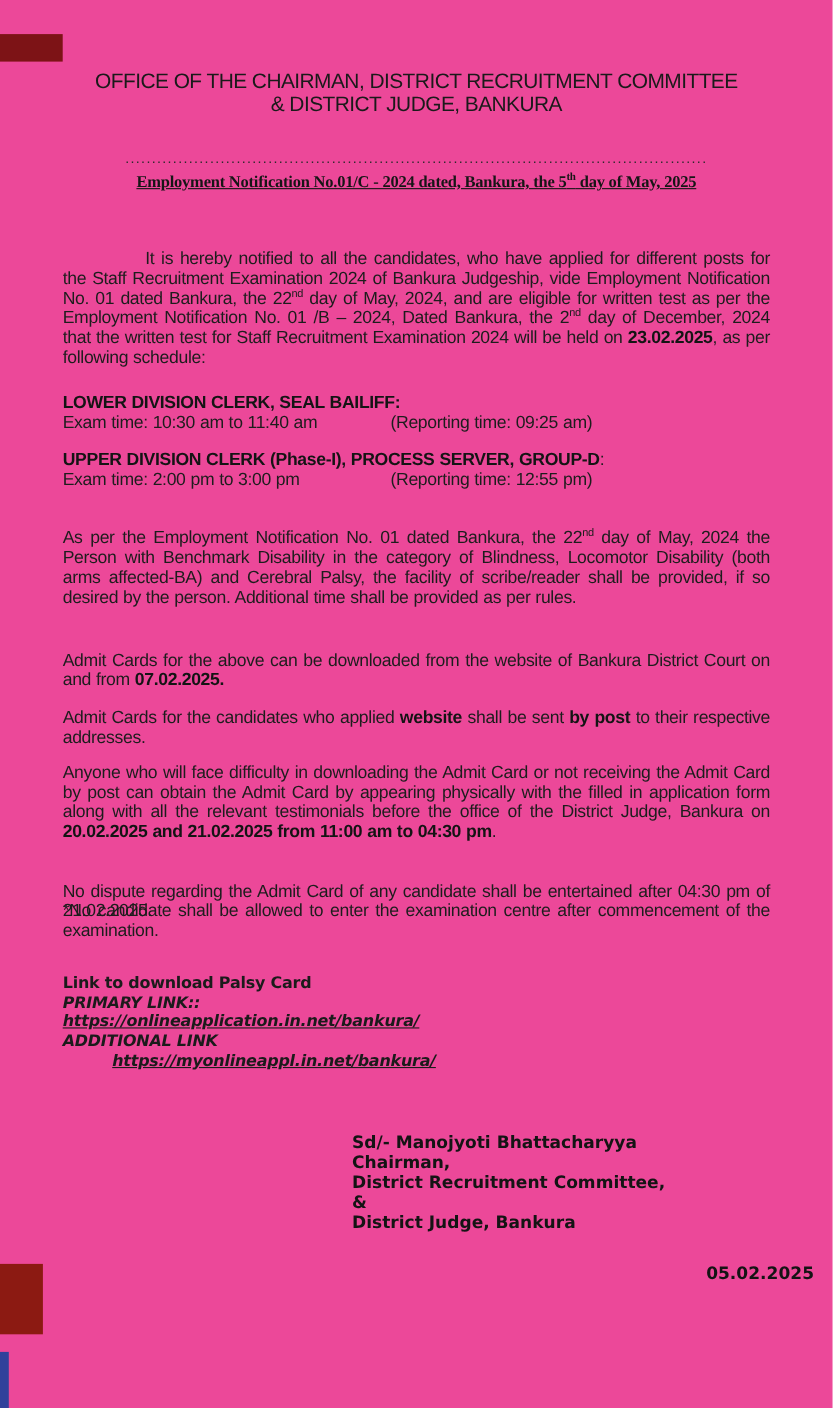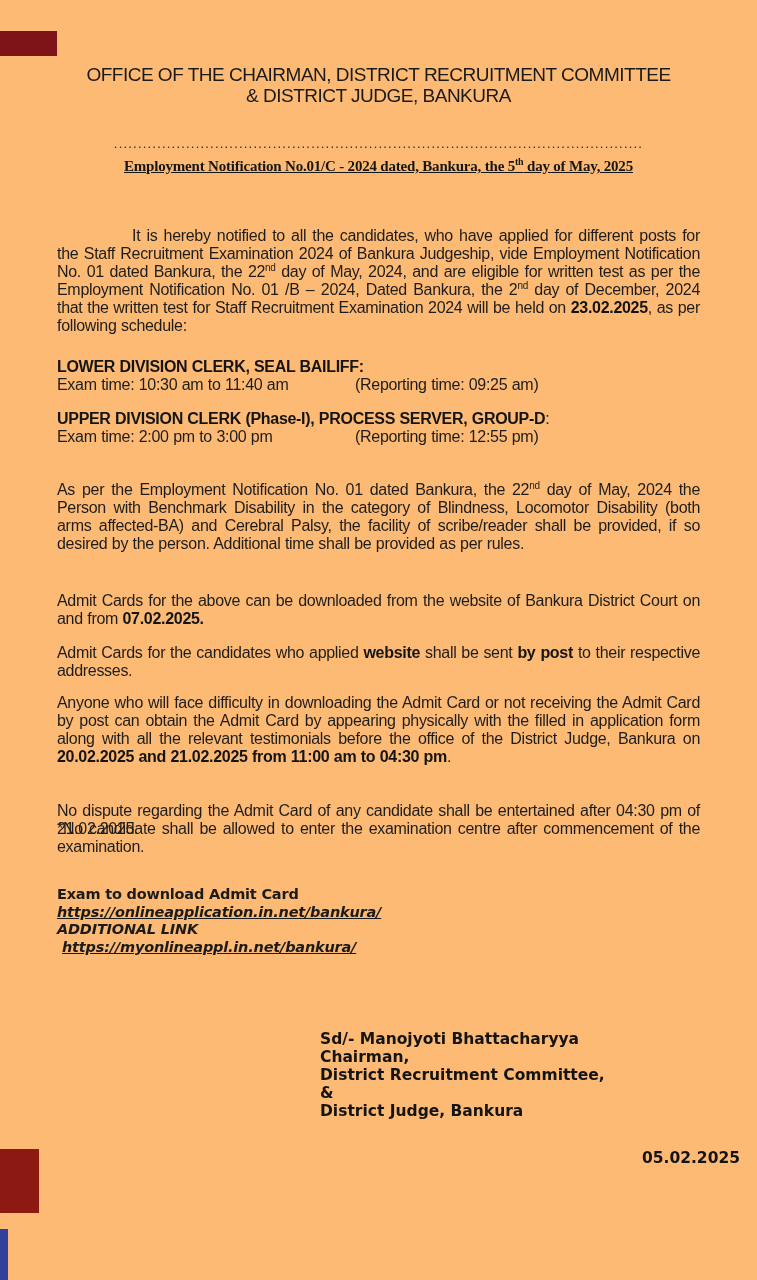--- a/index.html
+++ b/index.html
@@ -1,20 +1,20 @@
 <!DOCTYPE html>
 <html><head>
 <meta charset="utf-8">
 <style>
   html, body { margin: 0; padding: 0; background: #ffffff; }
   .page {
     position: relative;
     width: 757px;
     height: 1280px;
-    background: #fdba74;
+    background: #ec4899;
     overflow: hidden;
     font-family: "Liberation Sans", "DejaVu Sans", sans-serif;
     color: #1d1d1d;
   }
   .abs { position: absolute; left: 57px; width: 643px; }
 
   
   .artifact { position: absolute; }
   .artifact-top    { left: 0; top: 31px;   width: 57px; height: 25px; background: #7d1316; }
   .artifact-bottom { left: 0; top: 1149px; width: 39px; height: 64px; background: #8c1a12; }
@@ -75,21 +75,21 @@
     top: 886px;
     font-family: "DejaVu Sans", "Liberation Sans", sans-serif;
     font-size: 14.5px;
     line-height: 17.7px;
     letter-spacing: -0.2px;
     color: #1b1b1b;
     font-weight: bold;
   }
   .links-block .bi { font-style: italic; }
   .links-block a { color: #1b1b1b; text-decoration: underline; }
-  .url2-pad { padding-left: 5px; }
+  .url2-pad { padding-left: 5px; margin-left: 40px; }
 
   .sig-block {
     left: 320px; width: 420px; top: 1030px;
     font-family: "DejaVu Sans", "Liberation Sans", sans-serif;
     font-weight: bold;
     font-size: 15.5px;
     line-height: 18px;
     color: #141414;
     position: absolute;
   }
@@ -141,21 +141,22 @@
 
   <p class="abs body-text just p-offline"><span>Admit Cards for the candidates who applied </span><b>website</b><span> shall be sent </span><b>by post</b><span> to their respective addresses.</span></p>
 
   <p class="abs body-text just p-anyone"><span>Anyone who will face difficulty in downloading the Admit Card or not receiving the Admit Card by post can obtain the Admit Card by appearing physically with the filled in application form along with all the relevant testimonials before the office of the District Judge, Bankura on </span><b>20.02.2025 and 21.02.2025 from 11:00 am to 04:30 pm</b><span>.</span></p>
 
   <p class="abs body-text just p-dispute">No dispute regarding the Admit Card of any candidate shall be entertained after 04:30 pm of 21.02.2025.</p>
 
   <p class="abs body-text just p-note">*No candidate shall be allowed to enter the examination centre after commencement of the examination.</p>
 
   <div class="abs links-block">
-    <div>Exam to download Admit Card</div>
+    <div>Link to download Palsy Card</div>
+    <div class="bi">PRIMARY LINK::</div>
     <div class="bi"><a href="#">https://onlineapplication.in.net/bankura/</a></div>
     <div class="bi">ADDITIONAL LINK</div>
     <div class="bi url2-pad"><a href="#">https://myonlineappl.in.net/bankura/</a></div>
   </div>
 
   <div class="sig-block">
     <div>Sd/- Manojyoti Bhattacharyya</div>
     <div>Chairman,</div>
     <div>District Recruitment Committee,</div>
     <div>&amp;</div>

